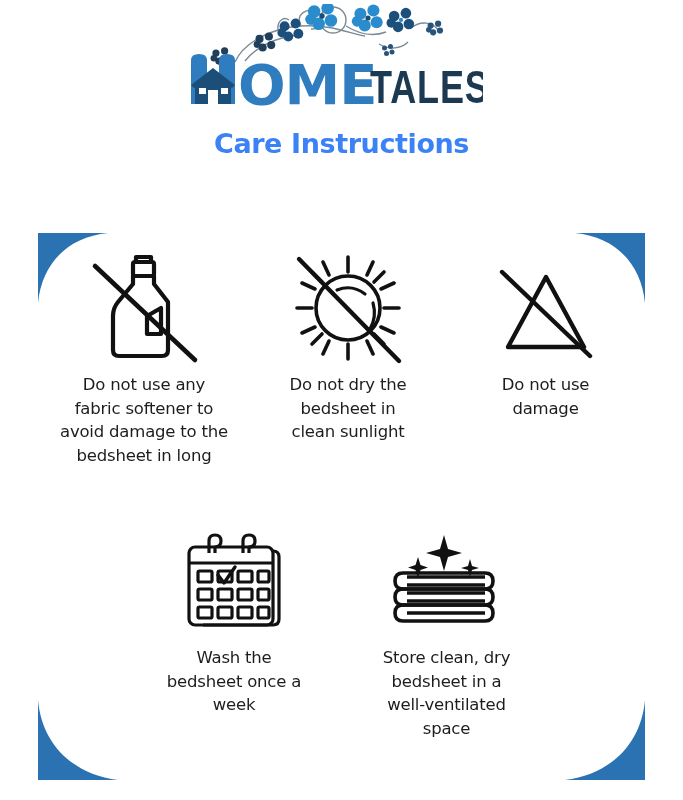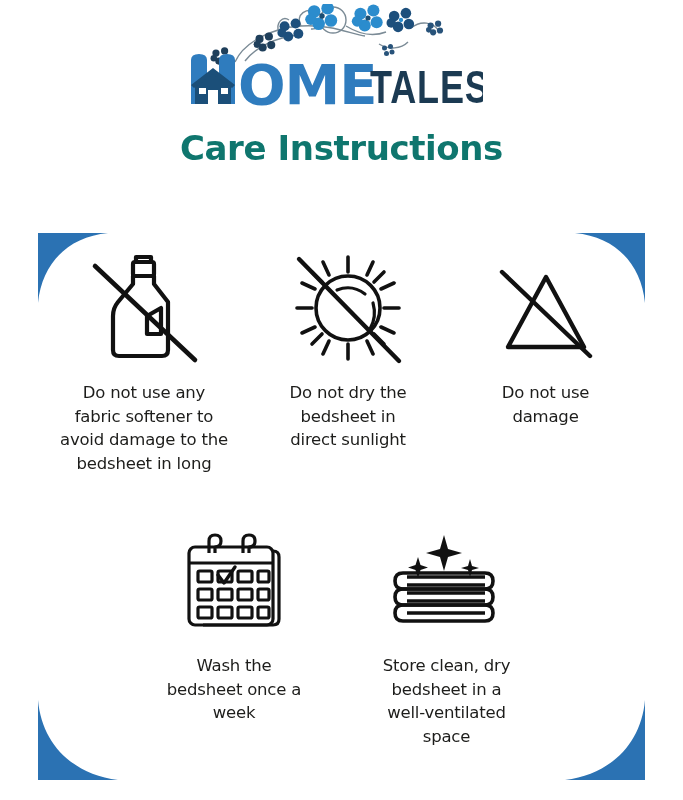--- a/index.html
+++ b/index.html
@@ -46,23 +46,23 @@
     height: 62px;
   }
 
   
   .page-title {
     position: absolute;
     top: 128px;
     left: 0;
     width: 683px;
     text-align: center;
-    font-size: 34px;
+    font-size: 27px;
     font-weight: bold;
-    color: #0f766e;
+    color: #3b82f6;
     letter-spacing: -0.4px;
     font-family: "DejaVu Sans", sans-serif;
   }
 
   
   .panel {
     position: absolute;
     left: 38px;
     top: 233px;
     width: 607px;
@@ -92,21 +92,20 @@
     flex-direction: column;
     align-items: center;
   }
   .cell-icon {
     height: 130px;
     display: flex;
     align-items: center;
     justify-content: center;
   }
   .cell-caption {
-    margin-top: 8px;
     text-align: center;
     font-size: 16.5px;
     line-height: 23.5px;
     color: #1d1d1b;
     font-family: "DejaVu Sans", sans-serif;
     letter-spacing: -0.2px;
     white-space: pre-line;
   }
 
   .c1 { width: 212px; }
@@ -306,21 +305,21 @@
             <line x1="30" y1="82" x2="17" y2="88"></line>
 
             <path d="M52 45 Q67 39 80 49" stroke-width="3.2"></path>
             <path d="M88 58 Q92 72 85 84" stroke-width="3.2"></path>
           </g>
           <line x1="14" y1="14" x2="114" y2="116" stroke="#111111" stroke-width="4.4" stroke-linecap="round"></line>
         </svg>
       </div>
       <div class="cell-caption">Do not dry the
 bedsheet in
-direct sunlight</div>
+clean sunlight</div>
     </div>
 
     <div class="cell c3">
       <div class="cell-icon">
         <svg class="icon-svg" width="116" height="112" viewBox="0 0 116 112">
           <path d="M58 25 L96 95 L20 95 Z" fill="none" stroke="#111111" stroke-width="4.4" stroke-linejoin="round"></path>
           <line x1="14" y1="20" x2="102" y2="104" stroke="#111111" stroke-width="4.4" stroke-linecap="round"></line>
         </svg>
       </div>
       <div class="cell-caption">Do not use

